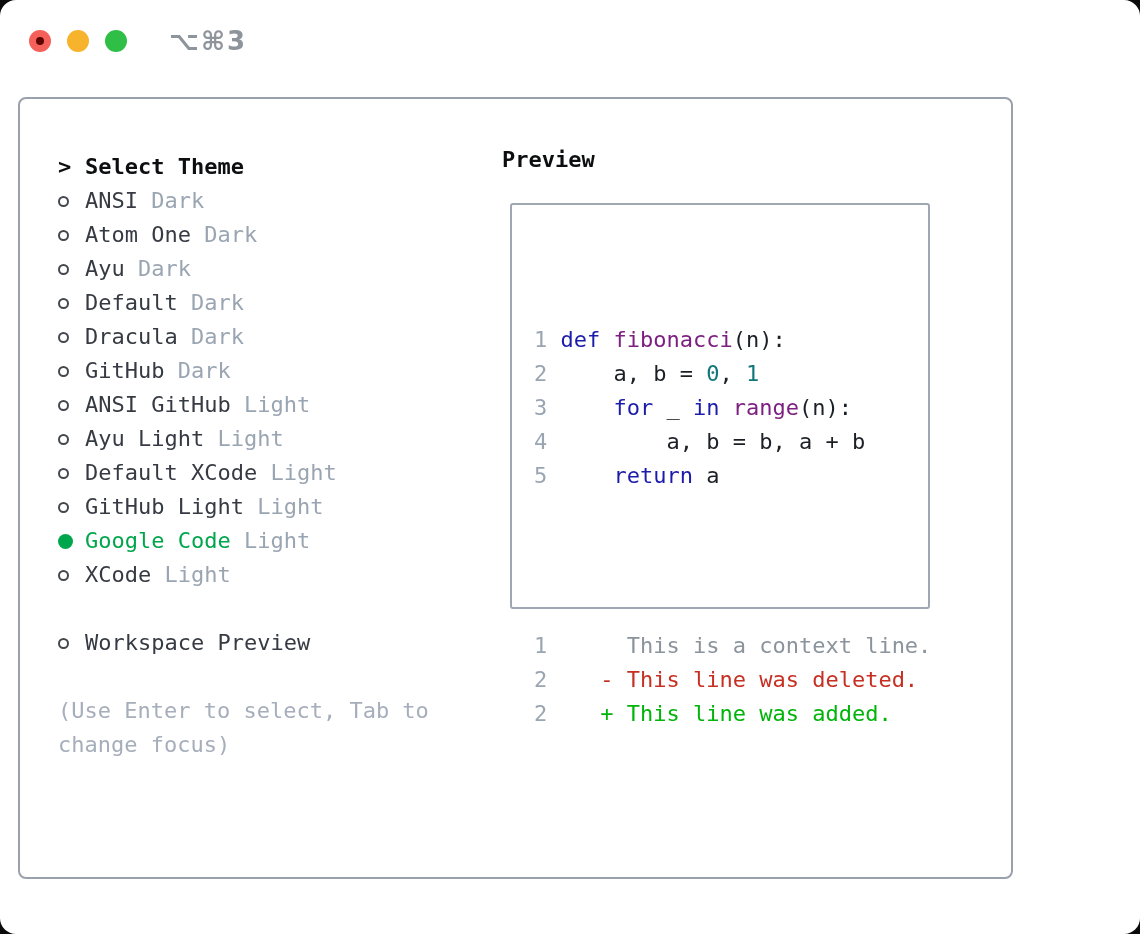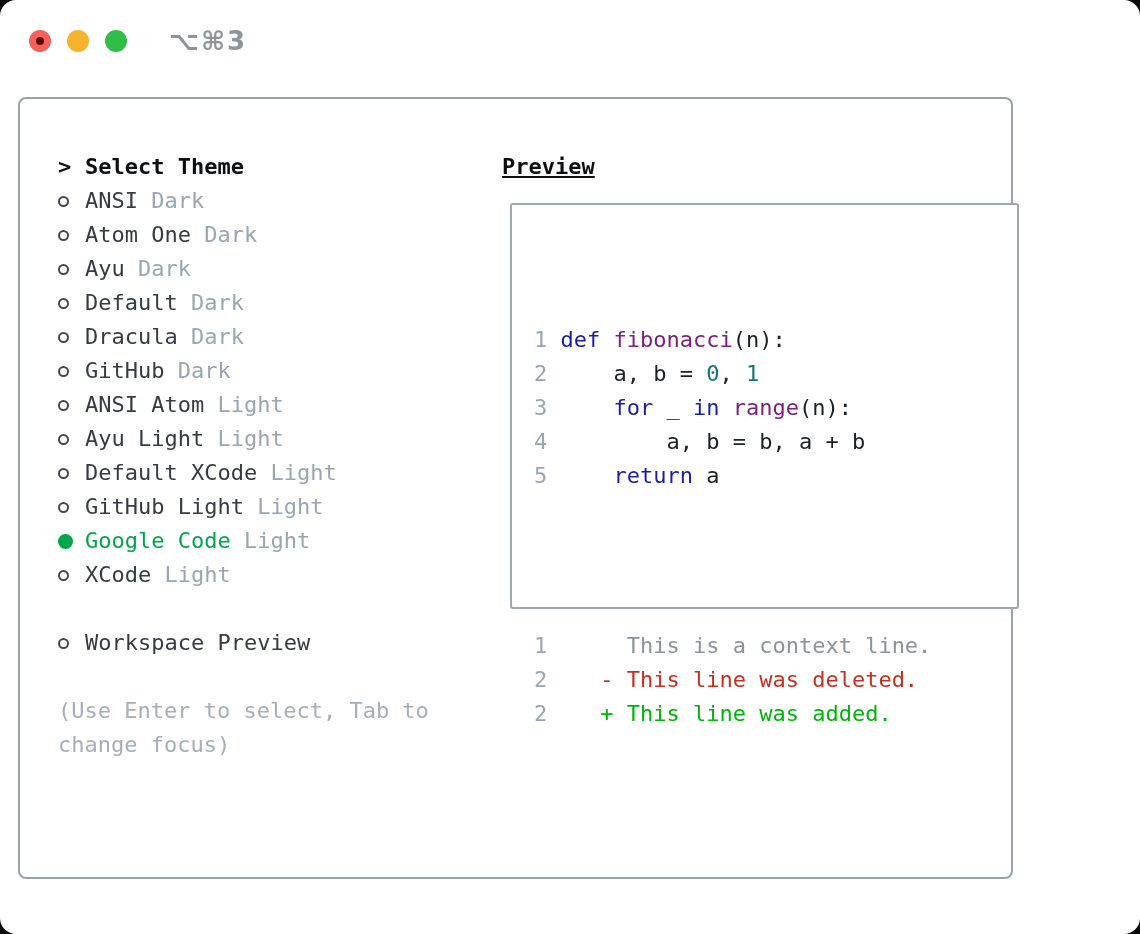--- a/index.html
+++ b/index.html
@@ -46,25 +46,25 @@
   .ring{width:11px;height:11px;border:2px solid #43484f;border-radius:50%;display:inline-block;}
   .dotfill{width:15px;height:15px;background:var(--accent);border-radius:50%;display:inline-block;}
   .hdr{font-weight:bold;color:var(--hdr);}
   .applyhdr{color:#14171b;}
   .variant{color:var(--muted);}
   .sel{color:var(--accent);}
   .spacer{height:34px;}
   .hint{color:#a6aebb;width:400px;line-height:34px;margin-top:0;}
   
   .preview-hdr{
-    position:absolute;left:482px;top:51px;font-size:22px;line-height:34px;
-    font-weight:bold;color:var(--hdr);text-decoration:underline;
+    position:absolute;left:482px;top:44px;font-size:22px;line-height:34px;
+    font-weight:bold;color:var(--hdr);
   }
   .preview-box{
-    position:absolute;left:490px;top:104px;width:509px;height:406px;
+    position:absolute;left:490px;top:104px;width:420px;height:406px;
     border:2px solid #a0a7b1;border-radius:3px;background:#fff;
   }
   .codes{
     position:absolute;left:22px;top:50px;
     font-size:22px;line-height:34px;white-space:pre;color:var(--pln);
   }
   .code-line{height:34px;}
   .lnum{color:var(--lnum);}
   .tok-kwd{color:var(--kwd);}
   .tok-name{color:var(--name);}
@@ -98,21 +98,21 @@
         <span class="hdr">Select Theme</span>
       </div>
 
       <div>
           <div class="row"><span class="marker"><span class="ring"></span></span><span>ANSI</span><span> </span><span class="variant">Dark</span></div>
           <div class="row"><span class="marker"><span class="ring"></span></span><span>Atom One</span><span> </span><span class="variant">Dark</span></div>
           <div class="row"><span class="marker"><span class="ring"></span></span><span>Ayu</span><span> </span><span class="variant">Dark</span></div>
           <div class="row"><span class="marker"><span class="ring"></span></span><span>Default</span><span> </span><span class="variant">Dark</span></div>
           <div class="row"><span class="marker"><span class="ring"></span></span><span>Dracula</span><span> </span><span class="variant">Dark</span></div>
           <div class="row"><span class="marker"><span class="ring"></span></span><span>GitHub</span><span> </span><span class="variant">Dark</span></div>
-          <div class="row"><span class="marker"><span class="ring"></span></span><span>ANSI Atom</span><span> </span><span class="variant">Light</span></div>
+          <div class="row"><span class="marker"><span class="ring"></span></span><span>ANSI GitHub</span><span> </span><span class="variant">Light</span></div>
           <div class="row"><span class="marker"><span class="ring"></span></span><span>Ayu Light</span><span> </span><span class="variant">Light</span></div>
           <div class="row"><span class="marker"><span class="ring"></span></span><span>Default XCode</span><span> </span><span class="variant">Light</span></div>
           <div class="row"><span class="marker"><span class="ring"></span></span><span>GitHub Light</span><span> </span><span class="variant">Light</span></div>
           <div class="row"><span class="marker"><span class="dotfill"></span></span><span class="sel">Google Code</span><span> </span><span class="variant">Light</span></div>
           <div class="row"><span class="marker"><span class="ring"></span></span><span>XCode</span><span> </span><span class="variant">Light</span></div>
         </div>
 
       <div class="spacer"></div>
 
 

